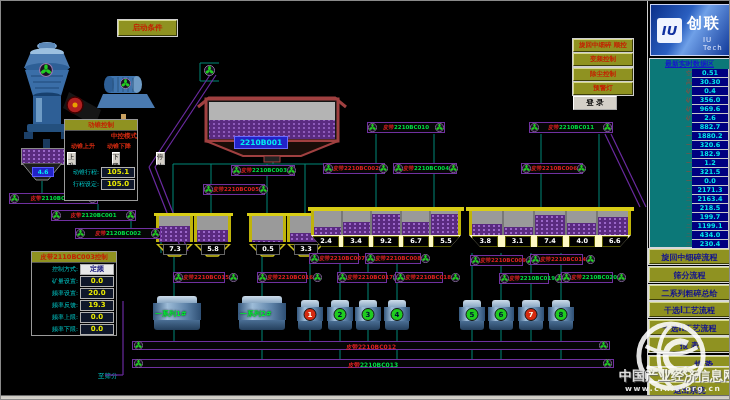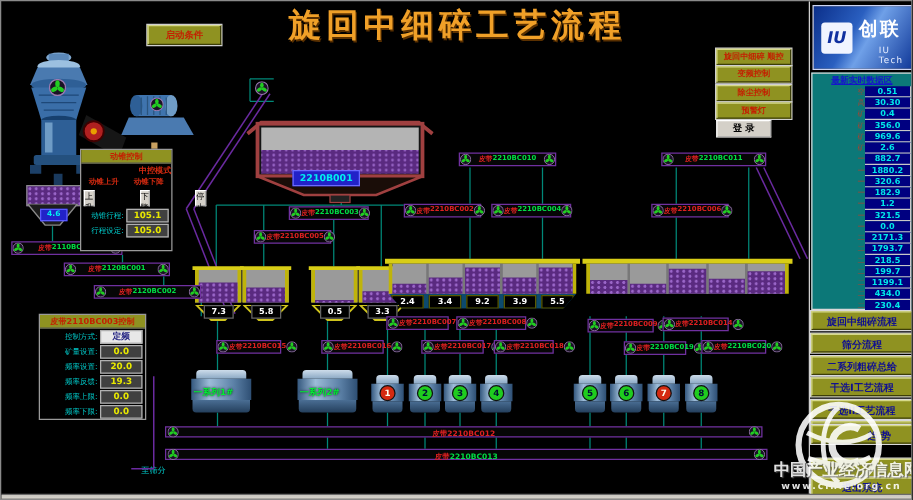--- a/index.html
+++ b/index.html
@@ -38,21 +38,21 @@
     box-shadow:0 0 0 1px #d8d8d8;color:#101090;font-weight:bold;text-align:center;box-sizing:border-box;cursor:pointer;}
   
   .panel{position:absolute;background:#000;border:1px solid #9a9a9a;box-sizing:border-box;}
   .panel-title{background:#8f9221;color:#c41f00;font-weight:bold;text-align:center;font-size:6.5px;height:10px;line-height:10px;
     border-bottom:1px solid #555;white-space:nowrap;overflow:hidden;}
   .red-line{color:#d42a10;font-size:6.5px;text-align:right;height:10px;line-height:10px;font-weight:bold;}
   .btn-row{display:flex;justify-content:flex-start;padding:1px 2px;gap:36px;}
   .mini-btn{background:#d4d0c8;border:1px outset #fff;font-size:6.5px;width:21px;height:11px;color:#000;line-height:9px;text-align:center;cursor:pointer;}
   .p-row{display:flex;align-items:center;height:12px;padding:0 2px;}
   .p-label{flex:1;text-align:right;color:#00cccc;font-size:6px;padding-right:2px;white-space:nowrap;}
-  .p-value{width:32px;height:9px;background:#404040;color:#e8e800;font-size:7px;font-weight:bold;text-align:center;line-height:9px;
+  .p-value{width:32px;height:9px;background:#0f172a;color:#e8e800;font-size:7px;font-weight:bold;text-align:center;line-height:9px;
     border:1px solid #b0b0b0;}
   .p-value.white{background:#e8e8e8;color:#202080;}
   
   .pfill{background-color:#5a2a80;background-image:radial-gradient(circle at 2px 2px,#9a66c8 1.1px,rgba(0,0,0,0) 1.3px);background-size:5px 4px;}
   
   .bin-id{position:absolute;left:233px;top:135px;width:52px;height:11px;background:#2222c8;border:1px solid #6a6aff;
     color:#00f0f0;font-size:7.5px;font-weight:bold;text-align:center;line-height:11px;z-index:6;}
   
   .lh-body{position:absolute;left:20px;top:147px;width:42px;height:15px;border:1px solid #8a8a8a;}
   .lh-val{position:absolute;left:31px;top:166px;width:20px;height:8px;background:#2222c8;color:#00f0f0;font-size:6px;
@@ -64,21 +64,21 @@
   .h-fill{position:absolute;bottom:0;left:0;right:0;}
   .h-val{position:absolute;left:7px;top:31px;width:22px;height:9px;background:#000;border:1px solid #666;color:#fff;
     font-size:6.5px;font-weight:bold;text-align:center;line-height:9px;z-index:5;}
   
   .wbin{position:absolute;top:206px;}
   .wb-top{height:4px;background:#d8cd16;margin:0 -3px;}
   .wb-cells{display:flex;height:24px;border-left:3px solid #bfb40a;border-right:3px solid #bfb40a;}
   .wb-cell{flex:1;background:#9a9a9a;position:relative;border-right:2px solid #787878;}
   .wb-cell:last-child{border-right:none;}
   .wb-fill{position:absolute;bottom:0;left:0;right:0;}
-  .wb-base{height:12px;background:#0c4a6e;display:flex;justify-content:space-around;align-items:center;
+  .wb-base{height:12px;background:#fef9c3;display:flex;justify-content:space-around;align-items:center;
     clip-path:polygon(0 0,100% 0,93% 100%,7% 100%);}
   .wb-val{width:24px;height:9px;background:#000;color:#fff;font-size:6.5px;font-weight:bold;text-align:center;line-height:9px;border:1px solid #5a5a00;}
   
   .machine{position:absolute;cursor:pointer;}
   .m-top{height:22%;margin:0 4px;background:linear-gradient(#cddcea,#8aa8c4);border-radius:3px 3px 0 0;}
   .m-mid{height:48%;background:linear-gradient(90deg,#35587e,#9dbcd8 30%,#5d82a8 70%,#2e4f74);}
   .m-low{height:30%;background:linear-gradient(#4a6e94,#243f5c);margin:0 1px;border-radius:0 0 3px 3px;}
   .m-label{position:absolute;top:38%;left:2px;color:#00ee33;font-size:7px;font-weight:bold;text-shadow:0 0 2px #000;white-space:nowrap;}
   .badge{position:absolute;left:50%;top:8px;transform:translateX(-50%);width:11px;height:11px;border-radius:50%;
     font-size:7px;font-weight:bold;display:flex;align-items:center;justify-content:center;border:1px solid #111;}
@@ -88,21 +88,21 @@
   .cv{position:absolute;height:11px;background:#060606;border:1px solid #7030a0;box-sizing:border-box;
     display:flex;align-items:center;justify-content:space-between;cursor:pointer;}
   .cv-t{font-size:5.5px;font-weight:bold;white-space:nowrap;display:flex;}
   .cv-pre{color:#dd2020;}
   .cv-id.g{color:#00dd44;} .cv-id.r{color:#dd2020;}
   .fan{width:9px;height:9px;flex:0 0 9px;display:flex;}
   .lconv{position:absolute;height:9px;background:#060606;border:1px solid #7030a0;box-sizing:border-box;cursor:pointer;}
   .lconv .fan{position:absolute;top:-1px;}
   .lc-t{position:absolute;width:100%;text-align:center;top:1px;font-size:6px;font-weight:bold;white-space:nowrap;}
   
-  .note{position:absolute;left:97px;top:371px;color:#00cccc;font-size:6.5px;margin-left:15px;}
+  .note{position:absolute;left:97px;top:371px;color:#00cccc;font-size:6.5px;}
   
   .watermark{position:absolute;left:588px;top:322px;width:142px;height:78px;opacity:0.88;z-index:30;pointer-events:none;color:#fff;}
   .wm-line1{position:absolute;left:30px;top:44px;font-size:13px;font-weight:bold;white-space:nowrap;text-shadow:1px 1px 1px #666;}
   .wm-line2{position:absolute;left:36px;top:61px;font-size:7.5px;font-weight:bold;letter-spacing:1.5px;white-space:nowrap;}
   .bottombar{position:absolute;left:0;top:394px;width:730px;height:6px;background:linear-gradient(#c9c6bf,#e6e3dc);
     border-top:1px solid #6a6a6a;z-index:40;}
   .vsep{position:absolute;left:646px;top:0;width:1px;height:394px;background:#cfcfcf;}
 </style>
 </head>
 <body>
@@ -232,21 +232,20 @@
     <rect x="67" y="62" width="16" height="6" fill="#222" stroke="#a04040" stroke-width="1"></rect>
   </svg>
   <div class="bin-id">2210B001</div>
 
   <div class="lh-body pfill" style="z-index:4"></div>
   <svg class="abs" style="left:20px;top:162px;z-index:4" width="42" height="18">
     <polygon points="1,0 41,0 27,17 15,17" fill="#1c1c1c" stroke="#8a8a8a"></polygon>
   </svg>
   <div class="lh-val">4.6</div>
 
-  <div class="title">旋回中细碎工艺流程</div>
   <div class="olive start-btn">启动条件</div>
   <div class="logo">
     <div class="logo-mark">IU</div>
     <div class="logo-brand">创联</div>
     <div class="logo-sub">IU Tech</div>
   </div>
   <div class="vsep"></div>
 
   <div id="sideBtns">
       <div class="olive side-btn" style="top: 38px;">旋回中细碎 顺控</div>
@@ -310,21 +309,21 @@
         <div class="rt-row">
           <div class="rt-label">一系列精矿</div>
           <div class="rt-value">0.0</div>
         </div>
         <div class="rt-row">
           <div class="rt-label">二系列粗碎总给</div>
           <div class="rt-value">2171.3</div>
         </div>
         <div class="rt-row">
           <div class="rt-label">二系列粗碎排矿</div>
-          <div class="rt-value">1793.7</div>
+          <div class="rt-value">2163.4</div>
         </div>
         <div class="rt-row">
           <div class="rt-label">二系列分矿1</div>
           <div class="rt-value">218.5</div>
         </div>
         <div class="rt-row">
           <div class="rt-label">二系列分矿2</div>
           <div class="rt-value">199.7</div>
         </div>
         <div class="rt-row">
@@ -341,21 +340,21 @@
         </div>
       </div>
   </div>
   <div id="menuBtns">
       <div class="menu-btn" style="top: 248px;">旋回中细碎流程</div>
       <div class="menu-btn" style="top: 266px;">筛分流程</div>
       <div class="menu-btn" style="top: 284px;">二系列粗碎总给</div>
       <div class="menu-btn" style="top: 301px;">干选I工艺流程</div>
       <div class="menu-btn" style="top: 319px;">干选II工艺流程</div>
       <div class="menu-btn" style="top: 336px;">报  表</div>
-      <div class="menu-btn" style="top: 339px; padding-left: 28px;">趋  势</div>
+      <div class="menu-btn" style="top: 355px; padding-left: 28px;">趋  势</div>
       <div class="menu-btn" style="top: 366px;"></div>
       <div class="menu-btn" style="top: 381px;">退出系统</div>
     </div>
 
   <div class="panel" style="left:63px;top:118px;width:74px;height:82px;z-index:8">
     <div class="panel-title">动锥控制</div>
     <div class="red-line">中控模式</div>
     <div class="red-line" style="display:flex;justify-content:space-around;font-size:6px;">
       <span>动锥上升</span>
       <span>动锥下降</span>
@@ -446,21 +445,21 @@
             <div class="wb-fill pfill" style="height: 55%;"></div>
           </div>
           <div class="wb-cell">
             <div class="wb-fill pfill" style="height: 86%;"></div>
           </div>
         </div>
         <div class="wb-base">
           <div class="wb-val">2.4</div>
           <div class="wb-val">3.4</div>
           <div class="wb-val">9.2</div>
-          <div class="wb-val">3.9</div>
+          <div class="wb-val">6.7</div>
           <div class="wb-val">5.5</div>
         </div>
       </div>
       <div class="wbin" style="left: 468px; width: 162px; z-index: 5;">
         <div class="wb-top"></div>
         <div class="wb-cells">
           <div class="wb-cell">
             <div class="wb-fill pfill" style="height: 45%;"></div>
           </div>
           <div class="wb-cell">
@@ -469,20 +468,27 @@
           <div class="wb-cell">
             <div class="wb-fill pfill" style="height: 82%;"></div>
           </div>
           <div class="wb-cell">
             <div class="wb-fill pfill" style="height: 52%;"></div>
           </div>
           <div class="wb-cell">
             <div class="wb-fill pfill" style="height: 76%;"></div>
           </div>
         </div>
+        <div class="wb-base">
+          <div class="wb-val">3.8</div>
+          <div class="wb-val">3.1</div>
+          <div class="wb-val">7.4</div>
+          <div class="wb-val">4.0</div>
+          <div class="wb-val">6.6</div>
+        </div>
       </div>
     </div>
   <div id="machines">
       <div class="machine" style="left: 152px; top: 295px; width: 48px; height: 34px; z-index: 6;">
         <div class="m-top"></div>
         <div class="m-mid"></div>
         <div class="m-low"></div>
         <div class="m-label">一系列1#</div>
       </div>
       <div class="machine" style="left: 237px; top: 295px; width: 48px; height: 34px; z-index: 6;">

